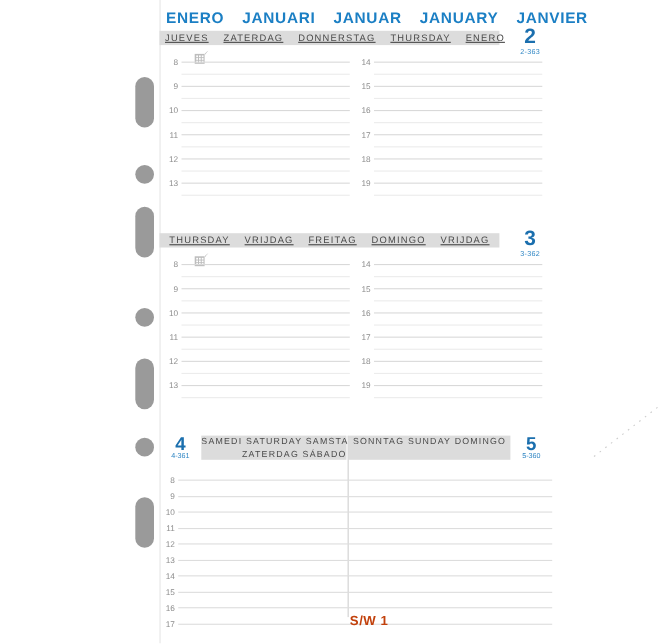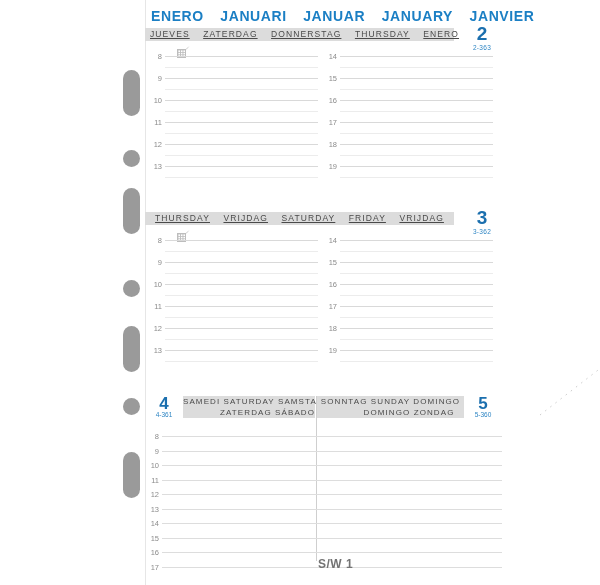--- a/index.html
+++ b/index.html
@@ -96,21 +96,21 @@
   .bottom{position:absolute;left:133px;width:357px;}
   .brow{position:relative;height:14.5px;}
   .blabel{
     position:absolute;left:0;top:-4px;width:14px;text-align:right;
     font-size:7.5px;color:#8c8c8c;
   }
   .bline{position:absolute;left:17px;right:0;top:0;height:1px;background:#dddddd;}
   .vdiv{position:absolute;width:1px;background:#cfcfcf;}
 
   .swtag{
-    position:absolute;color:#737373;font-size:12px;font-weight:bold;
+    position:absolute;color:#c2410c;font-size:12px;font-weight:bold;
     letter-spacing:.5px;
   }
 
   
   .perf{position:absolute;right:6px;bottom:2px;width:70px;height:52px;}
 </style>
 </head>
 <body>
 
 <div class="page">
@@ -231,22 +231,22 @@
           <div class="hhalf"></div>
         </div>
       </div>
     </div>
 
   <div class="dayhead" style="top:212px">
     <div class="band"></div>
     <div class="names">
       <span>THURSDAY</span>
       <span>VRIJDAG</span>
-      <span>SATURDAY</span>
-      <span>FRIDAY</span>
+      <span>FREITAG</span>
+      <span>DOMINGO</span>
       <span>VRIJDAG</span>
     </div>
     <div class="daynum">3</div>
     <div class="daysub">3-362</div>
   </div>
 
   <div class="glyph" style="left:163px;top:228px">
     <svg width="16" height="16" viewBox="0 0 16 16">
       <rect x="2" y="5" width="9" height="9" fill="#bdbdbd"></rect>
       <g fill="#ffffff">
@@ -337,21 +337,20 @@
 
     <div class="wk-half" style="left:38px;width:132px"></div>
     <div class="wk-names" style="left:38px;width:132px">
       <span>SAMEDI  SATURDAY  SAMSTAG</span>
       <span class="l2">ZATERDAG  SÁBADO</span>
     </div>
 
     <div class="wk-half" style="left:172px;width:147px"></div>
     <div class="wk-names" style="left:172px;width:147px">
       <span>SONNTAG  SUNDAY  DOMINGO</span>
-      <span class="l2">DOMINGO  ZONDAG</span>
     </div>
 
     <div class="wk-num" style="left:319px">5</div>
     <div class="wk-sub" style="left:319px">5-360</div>
   </div>
 
   <div class="vdiv" style="left:304px;top:396px;height:165px"></div>
 
   <div class="bottom" id="bottom-lines" style="top:436px">
       <div class="brow">

